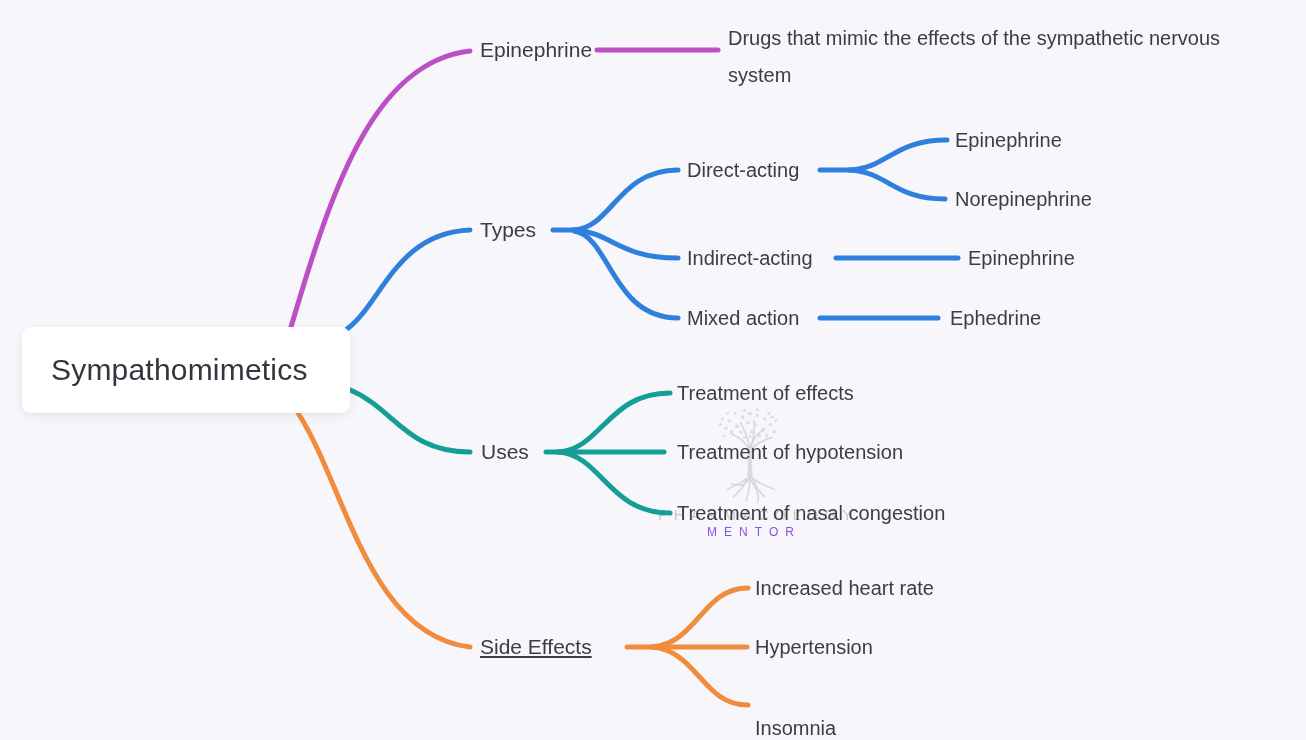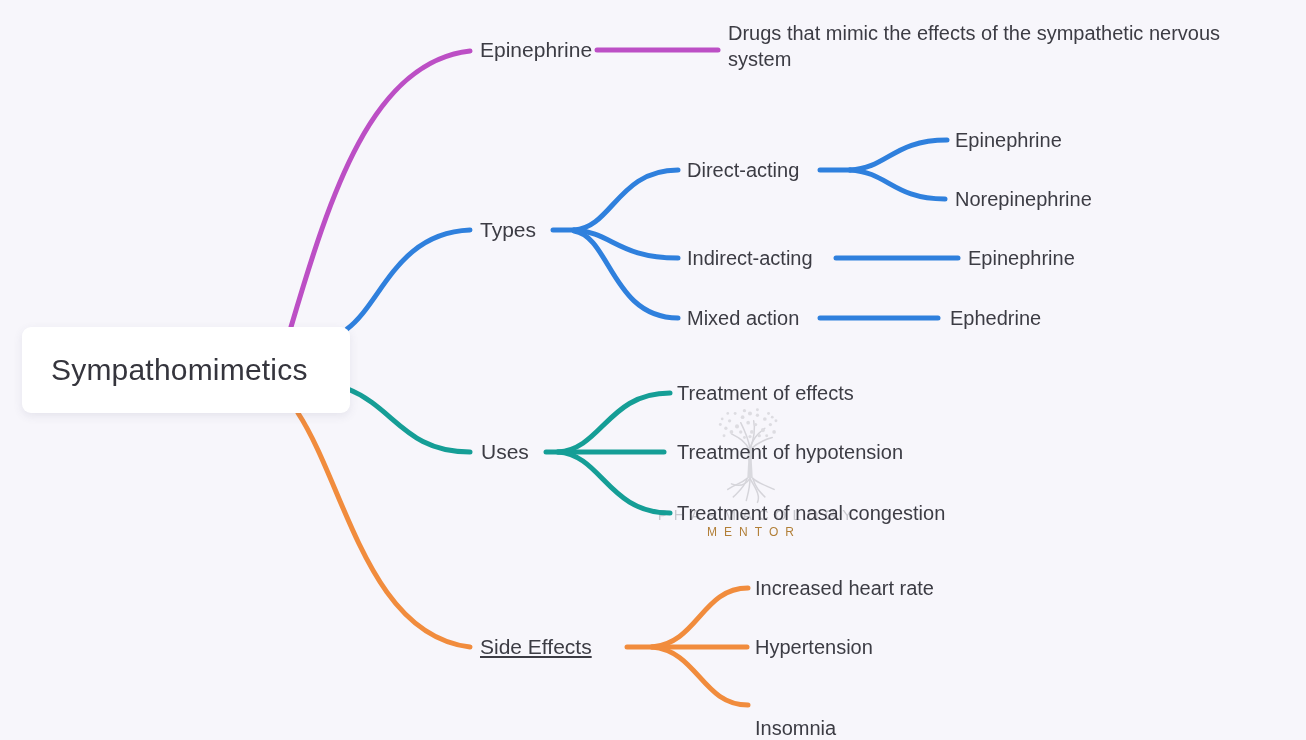--- a/index.html
+++ b/index.html
@@ -29,32 +29,32 @@
     font-size:30px;color:#35353d;letter-spacing:0.2px;
     white-space:nowrap;
   }
   .label{
     position:absolute;transform:translateY(-50%);
     white-space:nowrap;color:#3c3c44;font-size:20px;
   }
   .label-l1{font-size:21px;}
   .desc{
     position:absolute;left:728px;top:20px;width:552px;
-    color:#3c3c44;font-size:20px;line-height:26px;
+    color:#3c3c44;font-size:20px;line-height:37px;
   }
   .watermark{position:absolute;pointer-events:none;}
   .wm-tree{left:702px;top:406px;width:96px;height:102px;opacity:0.5;}
   .wm-line1{
     left:758px;top:514px;transform:translate(-50%,-50%);
     color:#bdbdc4;font-size:15px;letter-spacing:6px;opacity:0.8;
     white-space:nowrap;
   }
   .wm-line2{
     left:754px;top:532px;transform:translate(-50%,-50%);
-    color:#a16207;font-size:12px;letter-spacing:7px;opacity:0.8;
+    color:#6d28d9;font-size:12px;letter-spacing:7px;opacity:0.8;
     white-space:nowrap;
   }
 </style>
 </head>
 <body>
 
 <div class="canvas">
 
   <svg class="watermark wm-tree" viewBox="0 0 100 110">
     <g stroke="#b4b4ba" fill="none" stroke-width="1.6" stroke-linecap="round">

